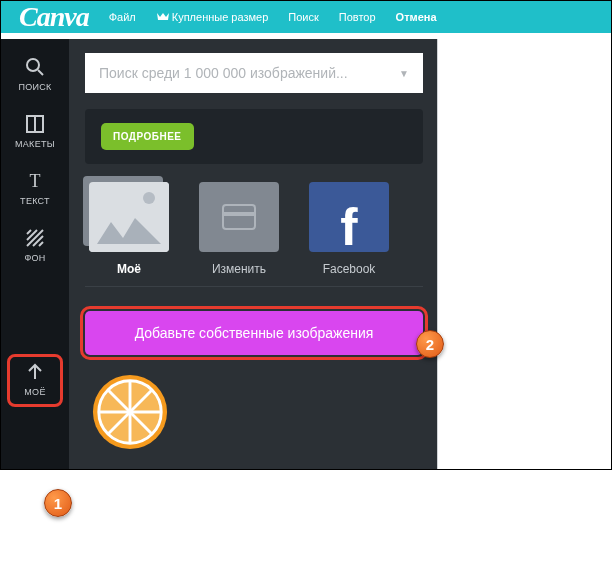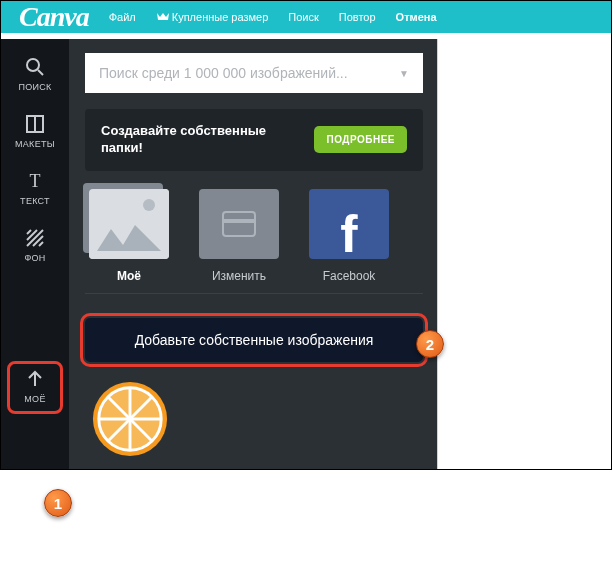--- a/index.html
+++ b/index.html
@@ -41,21 +41,21 @@
     .tab-thumb.my .mtn { position:absolute; bottom:8px; left:8px; right:8px; height:28px; z-index:2; }
     .tab-thumb.bought { background:#818891; display:flex; align-items:center; justify-content:center; }
     .tab-thumb.bought .card { width:34px; height:26px; border:2px solid #aeb4bb; border-radius:4px; position:relative; }
     .tab-thumb.bought .card::before { content:""; position:absolute; top:6px; left:0; right:0; height:4px; background:#aeb4bb; }
     .tab-thumb.fb { background:#3b5998; display:flex; align-items:center; justify-content:center; color:#fff; font-family: Arial; }
     .tab-thumb.fb .f { font-size:52px; font-weight:bold; transform: translateY(10px); }
     .tab-label { color:#c6cbd0; font-size:12px; margin-top:10px; }
     .tab.active .tab-label { color:#fff; font-weight:bold; }
     
     .upload-wrap { margin-top: 24px; position: relative; }
-    .upload-btn { width: 100%; background:#0f172a; color:#fff; border:none; border-radius:5px; padding:14px; font-size:14px; cursor:pointer; }
+    .upload-btn { width: 100%; background:#d946ef; color:#fff; border:none; border-radius:5px; padding:14px; font-size:14px; cursor:pointer; }
     .upload-wrap::before { content:""; position:absolute; inset:-5px; border:3px solid #e63b2e; border-radius:10px; }
     
     .badge { position:absolute; width:28px; height:28px; border-radius:50%; background:radial-gradient(circle at 35% 30%, #ff9a4a, #e05a16); color:#fff; font-weight:bold; display:flex; align-items:center; justify-content:center; font-size:15px; box-shadow:0 2px 4px rgba(0,0,0,0.4); border:1px solid #a33b0a; z-index:10; }
     .badge1 { left: 44px; bottom: 60px; }
     .badge2 { right: 168px; top: 330px; }
     
     .orange { margin-top:18px; width:78px; height:78px; margin-left:6px; }
     
     .canvas { flex:1; background:#fff; border-left:1px solid #d0d3d6; }
   </style>
@@ -124,21 +124,20 @@
       </div>
     </div>
 
     <div class="panel">
       <div class="search">
         <span>Поиск среди 1 000 000 изображений...</span>
         <span class="chev">▼</span>
       </div>
       
       <div class="promo">
-        <div class="promo-text">Создавайте собственные папки!</div>
         <button class="promo-btn">ПОДРОБНЕЕ</button>
       </div>
       
       <div class="tabs">
         <div class="tab active">
           <div class="tab-thumb my stack">
             <div class="sun"></div>
             <svg class="mtn" viewBox="0 0 64 28">
                 <polygon points="0,28 14,6 26,22 38,2 64,28" fill="#a9b1ba"></polygon>
               </svg>

